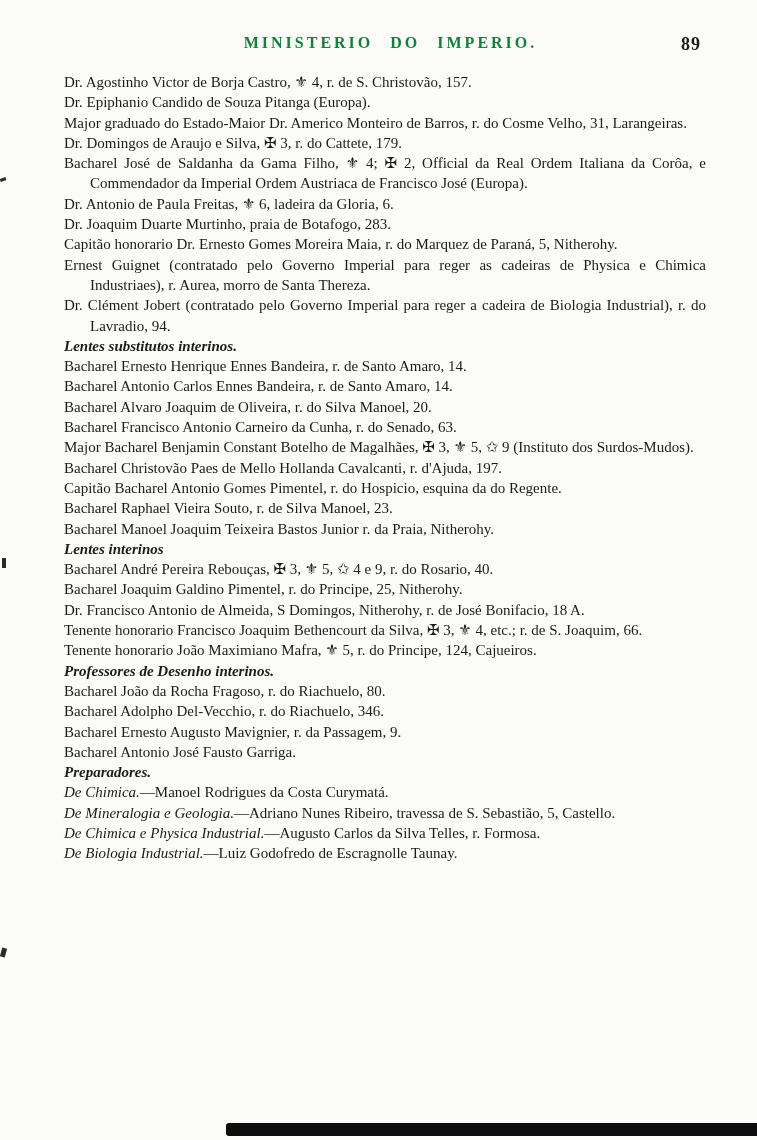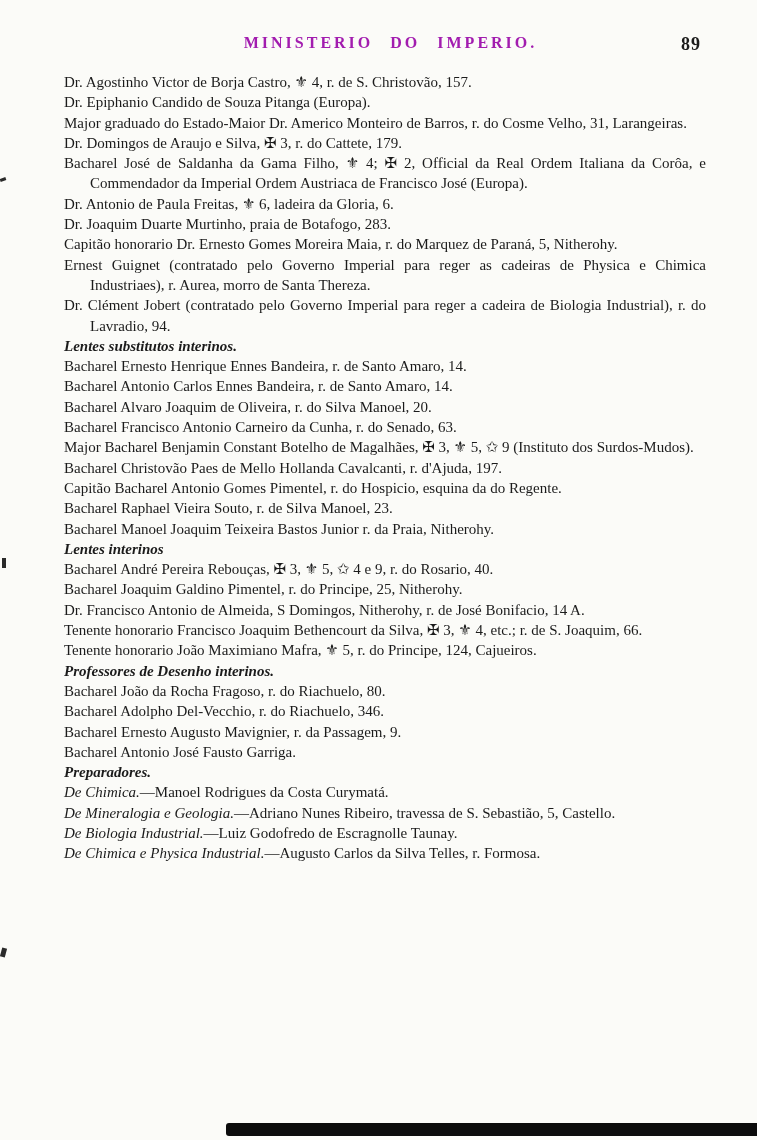--- a/index.html
+++ b/index.html
@@ -16,21 +16,21 @@
   }
   .header-row{
     position:absolute;top:34px;left:64px;right:40px;height:24px;
   }
   .header-title{
     text-align:center;
     font-weight:bold;
     font-size:16px;
     letter-spacing:3px;
     word-spacing:10px;
-    color:#a21caf;
+    color:#15803d;
   }
   .page-number{
     position:absolute;right:16px;top:0;
     font-weight:bold;
     font-size:18px;
     letter-spacing:1px;
   }
   .content{
     position:absolute;
     top:72px;left:64px;width:642px;
@@ -92,33 +92,33 @@
       <p class="entry">Bacharel Alvaro Joaquim de Oliveira, r. do Silva Manoel, 20.</p>
       <p class="entry">Bacharel Francisco Antonio Carneiro da Cunha, r. do Senado, 63.</p>
       <p class="entry">Major Bacharel Benjamin Constant Botelho de Magalhães, ✠ 3, ⚜ 5, ✩ 9 (Instituto dos Surdos-Mudos).</p>
       <p class="entry">Bacharel Christovão Paes de Mello Hollanda Cavalcanti, r. d'Ajuda, 197.</p>
       <p class="entry">Capitão Bacharel Antonio Gomes Pimentel, r. do Hospicio, esquina da do Regente.</p>
       <p class="entry">Bacharel Raphael Vieira Souto, r. de Silva Manoel, 23.</p>
       <p class="entry">Bacharel Manoel Joaquim Teixeira Bastos Junior r. da Praia, Nitherohy.</p>
       <p class="heading">Lentes interinos</p>
       <p class="entry">Bacharel André Pereira Rebouças, ✠ 3, ⚜ 5, ✩ 4 e 9, r. do Rosario, 40.</p>
       <p class="entry">Bacharel Joaquim Galdino Pimentel, r. do Principe, 25, Nitherohy.</p>
-      <p class="entry">Dr. Francisco Antonio de Almeida, S Domingos, Nitherohy, r. de José Bonifacio, 14 A.</p>
+      <p class="entry">Dr. Francisco Antonio de Almeida, S Domingos, Nitherohy, r. de José Bonifacio, 18 A.</p>
       <p class="entry">Tenente honorario Francisco Joaquim Bethencourt da Silva, ✠ 3, ⚜ 4, etc.; r. de S. Joaquim, 66.</p>
       <p class="entry">Tenente honorario João Maximiano Mafra, ⚜ 5, r. do Principe, 124, Cajueiros.</p>
       <p class="heading">Professores de Desenho interinos.</p>
       <p class="entry">Bacharel João da Rocha Fragoso, r. do Riachuelo, 80.</p>
       <p class="entry">Bacharel Adolpho Del-Vecchio, r. do Riachuelo, 346.</p>
       <p class="entry">Bacharel Ernesto Augusto Mavignier, r. da Passagem, 9.</p>
       <p class="entry">Bacharel Antonio José Fausto Garriga.</p>
       <p class="heading">Preparadores.</p>
       <p class="entry"><span class="lead">De Chimica.</span><span>—Manoel Rodrigues da Costa Curymatá.</span></p>
       <p class="entry"><span class="lead">De Mineralogia e Geologia.</span><span>—Adriano Nunes Ribeiro, travessa de S. Sebastião, 5, Castello.</span></p>
+      <p class="entry"><span class="lead">De Chimica e Physica Industrial.</span><span>—Augusto Carlos da Silva Telles, r. Formosa.</span></p>
       <p class="entry"><span class="lead">De Biologia Industrial.</span><span>—Luiz Godofredo de Escragnolle Taunay.</span></p>
-      <p class="entry"><span class="lead">De Chimica e Physica Industrial.</span><span>—Augusto Carlos da Silva Telles, r. Formosa.</span></p>
     </div>
 
   <div class="scan-bar"></div>
   <div class="scan-mark mark-1"></div>
   <div class="scan-mark mark-2"></div>
   <div class="scan-mark mark-3"></div>
 
 </div>
 
 </body></html>

